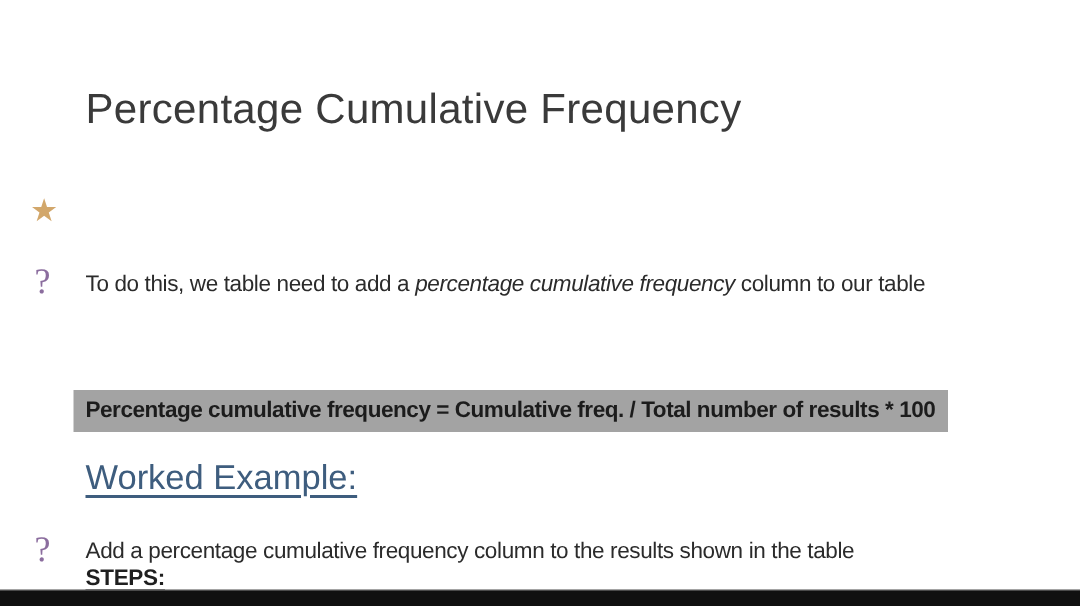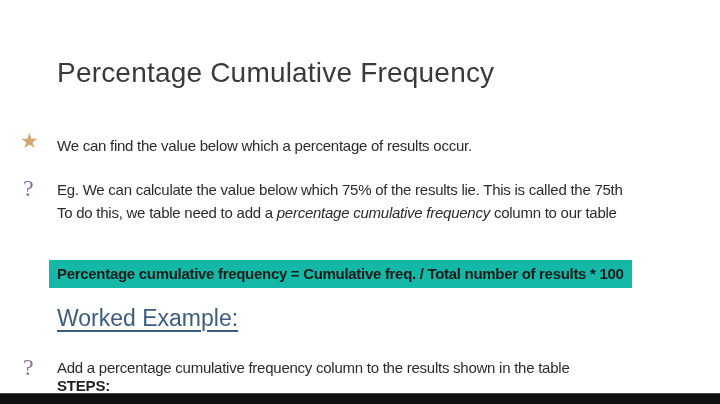--- a/index.html
+++ b/index.html
@@ -58,21 +58,21 @@
     top: 179px;
     width: 662px;
     line-height: 22.5px;
   }
   .italic { font-style: italic; }
   .formula {
     position: absolute;
     left: 49px;
     top: 260px;
     display: inline-block;
-    background: #14b8a6;
+    background: #a3a3a3;
     padding: 5px 8px 6px 8px;
     font-size: 15px;
     font-weight: 700;
     letter-spacing: -0.3px;
     color: #1c1c1c;
     white-space: nowrap;
     text-align: right;
   }
   .worked-example {
     position: absolute;
@@ -117,25 +117,23 @@
   }
 </style>
 </head>
 <body>
 
 <div class="slide">
 
   <div class="title">Percentage Cumulative Frequency</div>
 
   <span class="bullet-icon-star">★</span>
-  <div class="body-text star-line">We can find the value below which a percentage of results occur.</div>
 
   <span class="bullet-icon-q q1">?</span>
   <div class="body-text eg-paragraph">
-    <div>Eg. We can calculate the value below which 75% of the results lie. This is called the 75th</div>
     <div><span>To do this, we table need to add a </span><span class="italic">percentage cumulative frequency</span><span> column to our table</span></div>
   </div>
 
   <div class="formula">Percentage cumulative frequency = Cumulative freq. / Total number of results * 100</div>
 
   <div class="worked-example">Worked Example:</div>
 
   <span class="bullet-icon-q q2">?</span>
   <div class="body-text task-line">Add a percentage cumulative frequency column to the results shown in the table</div>
 

